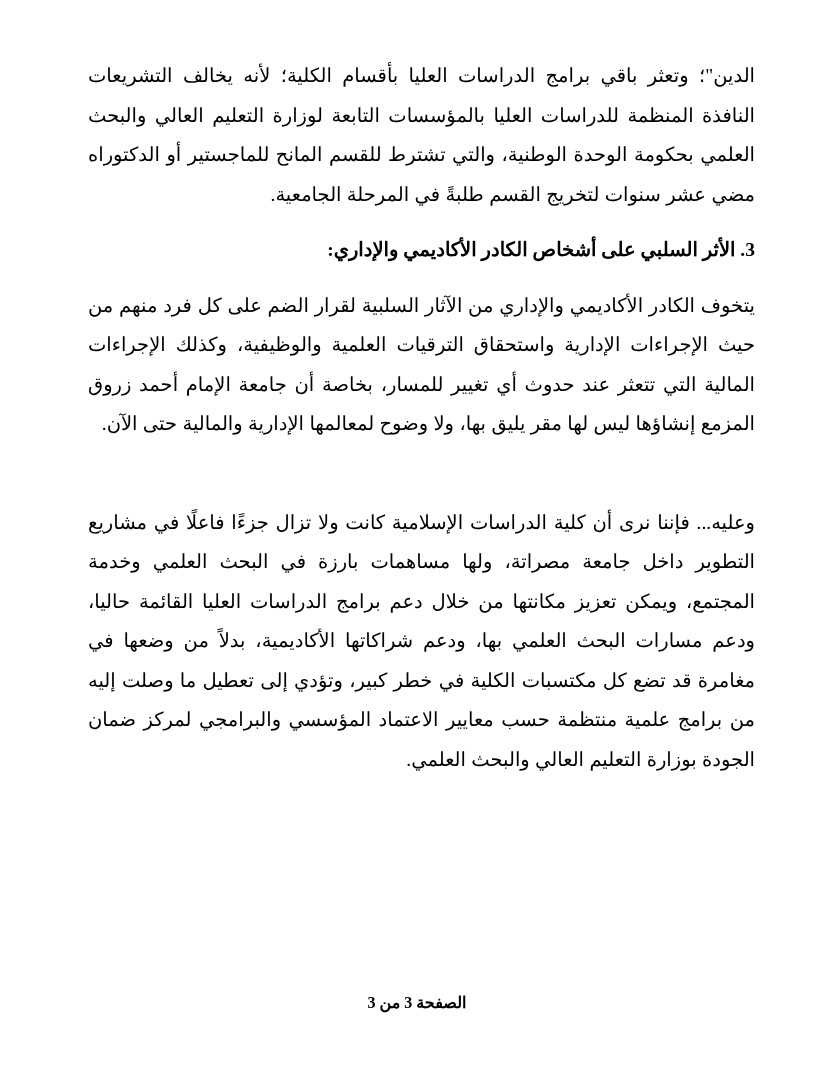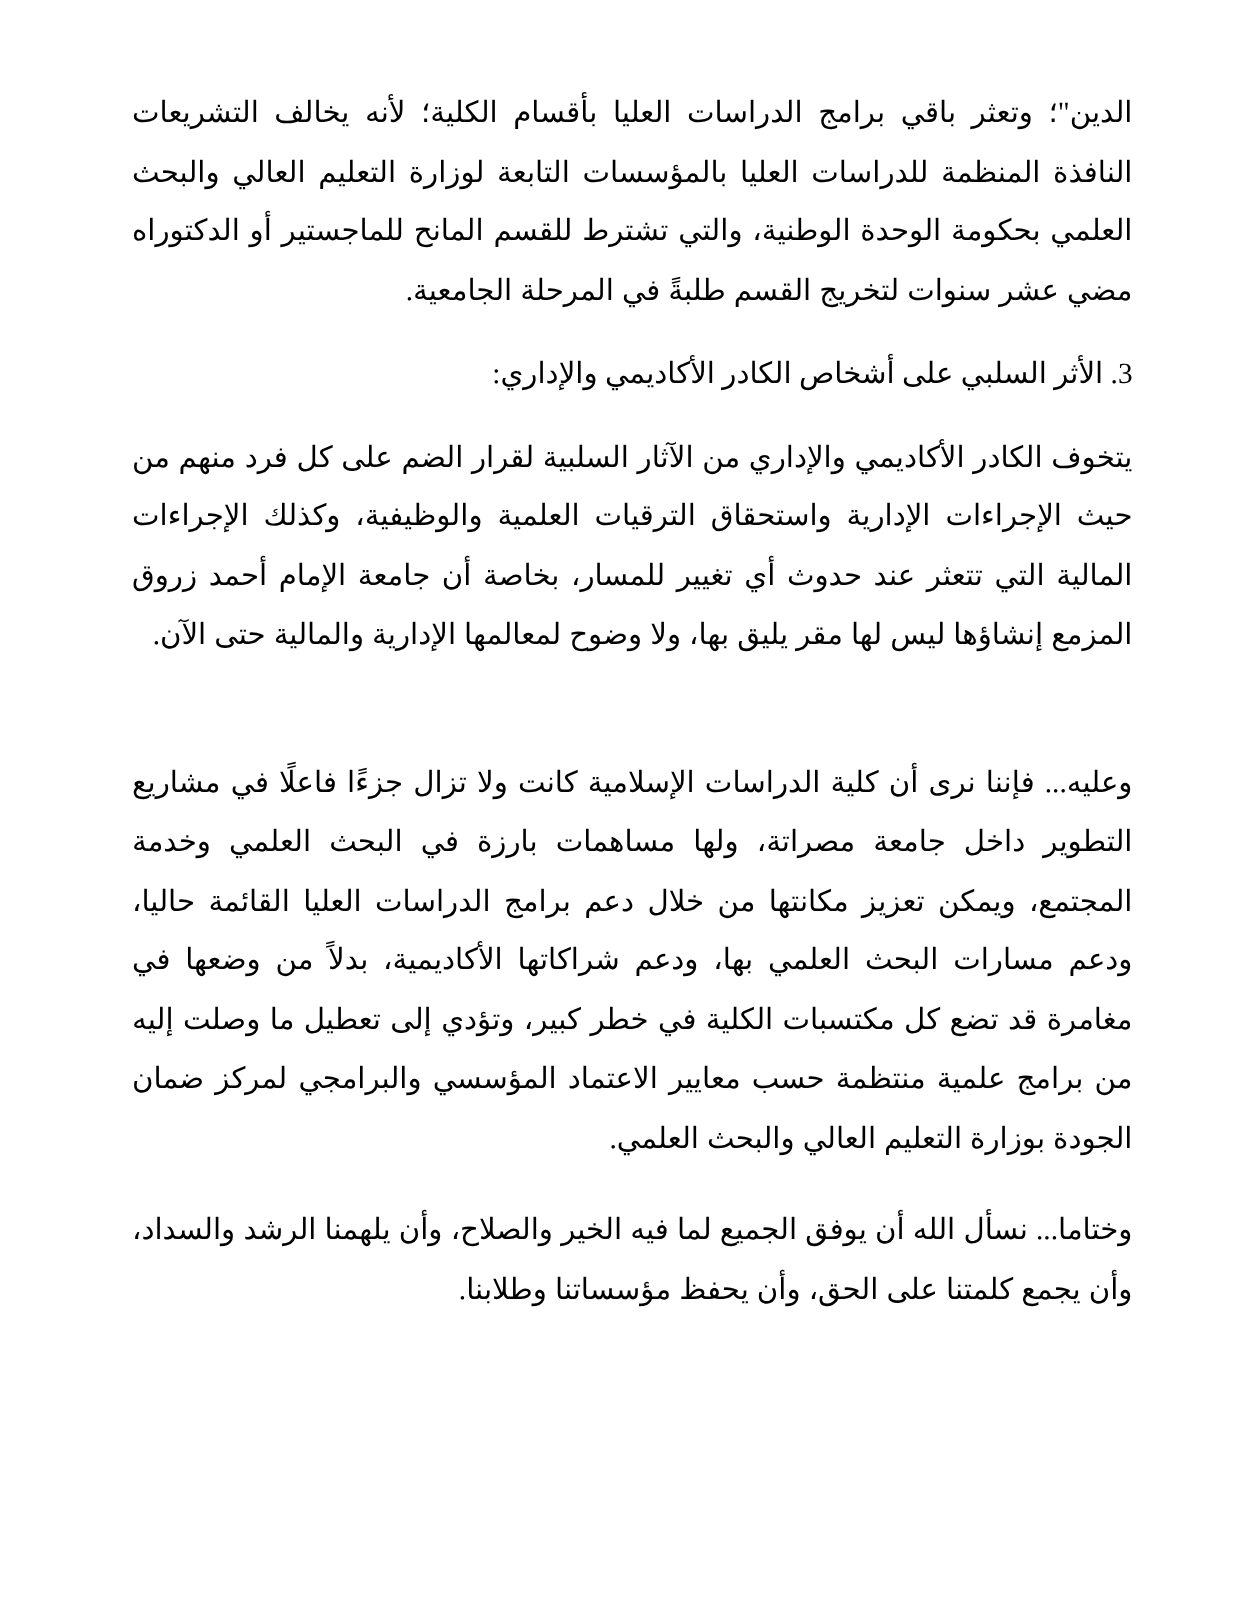--- a/index.html
+++ b/index.html
@@ -36,21 +36,21 @@
     line-height: 39.5px;
     text-align: justify;
     text-justify: inter-word;
     direction: rtl;
     word-spacing: 0.5px;
   }
   p.para.p1 { margin-bottom: 0; }
   .heading {
     font-size: 19.5px;
     line-height: 39.5px;
-    font-weight: normal;
+    font-weight: bold;
     text-align: right;
     direction: rtl;
     margin: 0;
   }
   .lead {
     font-weight: normal;
   }
   .spacer-sm { height: 16px; }
   .spacer-lg { height: 59px; }
   .spacer-xl { height: 22px; }
@@ -85,18 +85,20 @@
     <div class="spacer-sm"></div>
 
     <p class="para">يتخوف الكادر الأكاديمي والإداري من الآثار السلبية لقرار الضم على كل فرد منهم من حيث الإجراءات الإدارية واستحقاق الترقيات العلمية والوظيفية، وكذلك الإجراءات المالية التي تتعثر عند حدوث أي تغيير للمسار، بخاصة أن جامعة الإمام أحمد زروق المزمع إنشاؤها ليس لها مقر يليق بها، ولا وضوح لمعالمها الإدارية والمالية حتى الآن.</p>
 
     <div class="spacer-lg"></div>
 
     <p class="para"><span class="lead">وعليه...</span><span> فإننا نرى أن كلية الدراسات الإسلامية كانت ولا تزال جزءًا فاعلًا في مشاريع التطوير داخل جامعة مصراتة، ولها مساهمات بارزة في البحث العلمي وخدمة المجتمع، ويمكن تعزيز مكانتها من خلال دعم برامج الدراسات العليا القائمة حاليا، ودعم مسارات البحث العلمي بها، ودعم شراكاتها الأكاديمية، بدلاً من وضعها في مغامرة قد تضع كل مكتسبات الكلية في خطر كبير، وتؤدي إلى تعطيل ما وصلت إليه من برامج علمية منتظمة حسب معايير الاعتماد المؤسسي والبرامجي لمركز ضمان الجودة بوزارة التعليم العالي والبحث العلمي.</span></p>
 
     <div class="spacer-xl"></div>
 
-    <p class="para"><span class="lead">وختاما...</span><span> نسأل الله أن يوفق الجميع لما فيه الخير والصلاح، وأن يلهمنا الرشد والسداد، وأن يجمع كلمتنا على الحق، وأن يحفظ مؤسساتنا وطلابنا.</span></p>
 
   </div>
 
+  <div class="footer">
+    <span class="pg-num">الصفحة 3 من 3</span>
+  </div>
 
 </div>
 
 </body></html>

